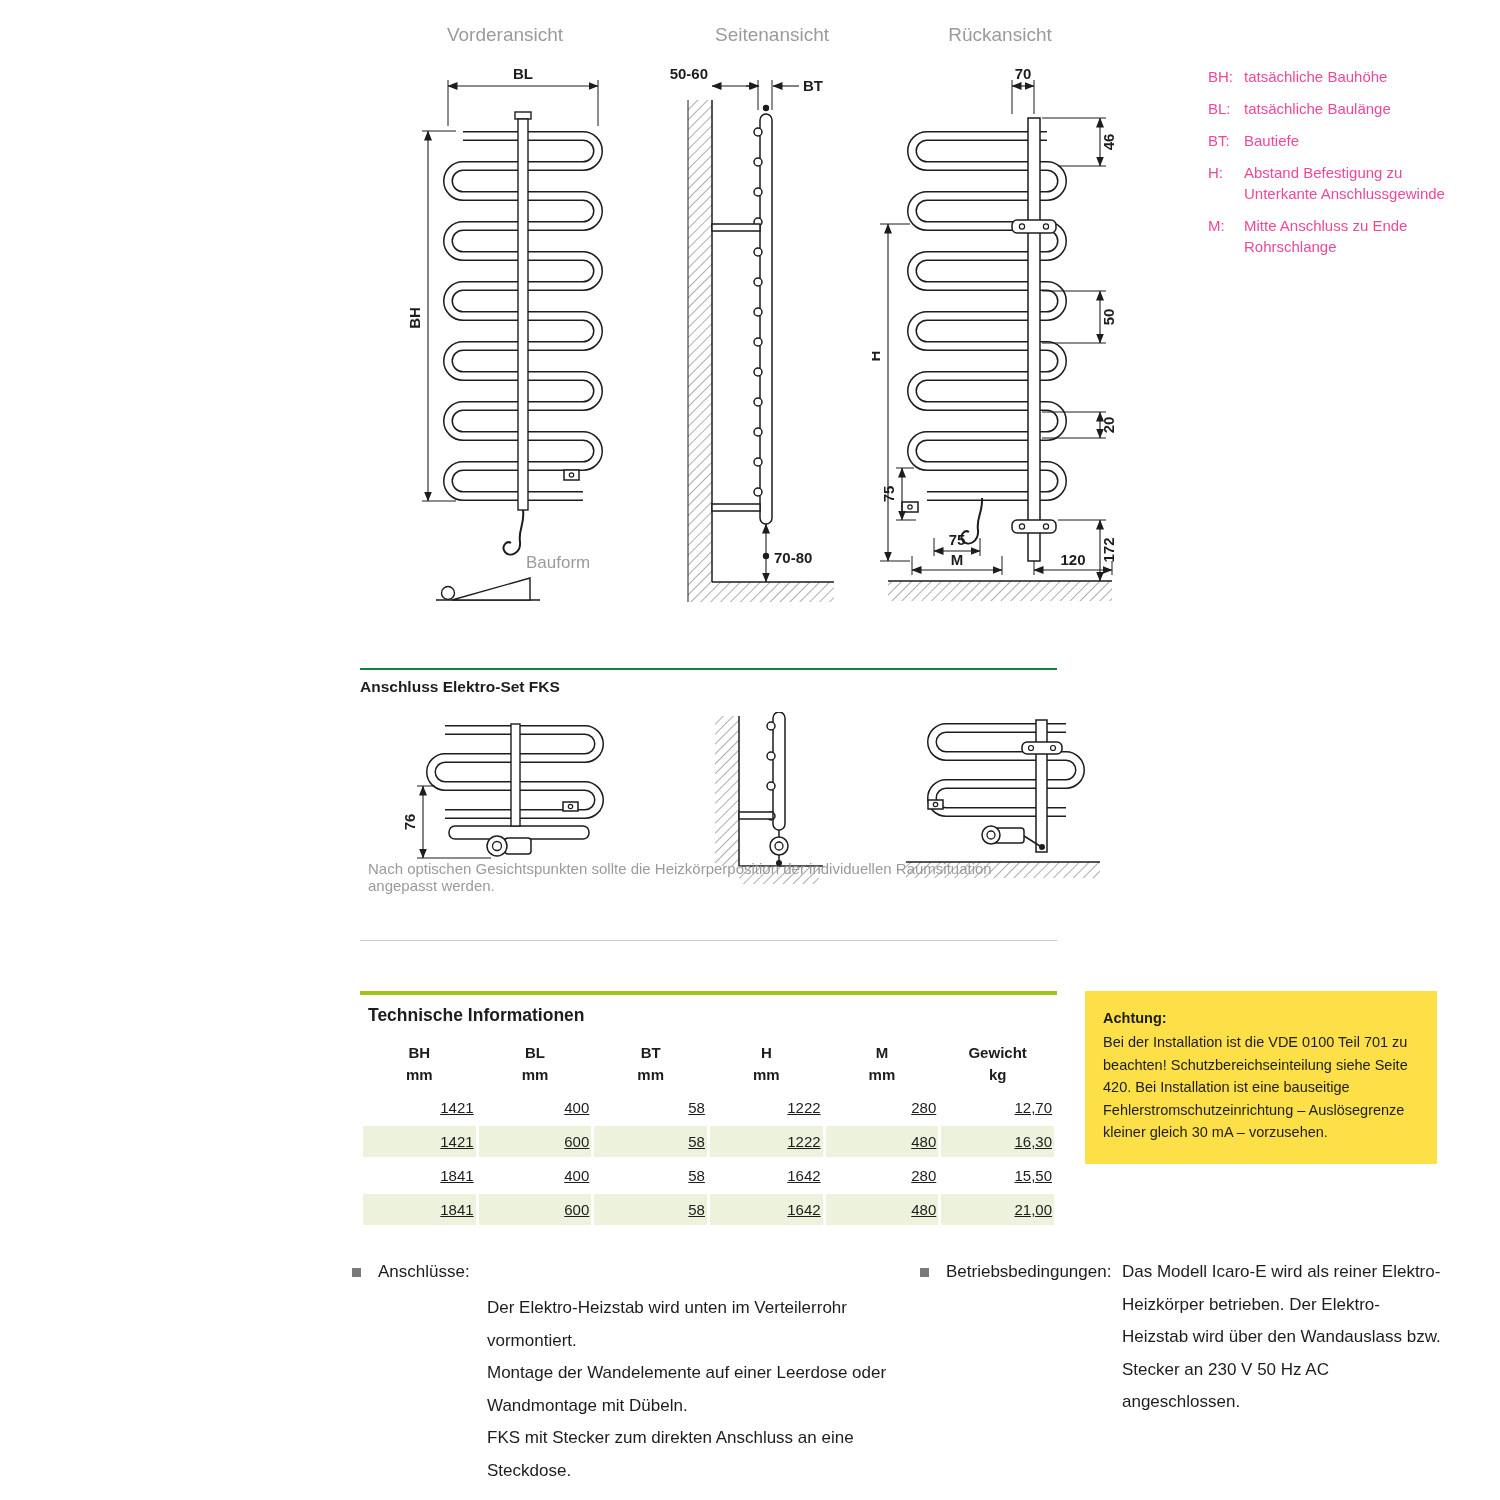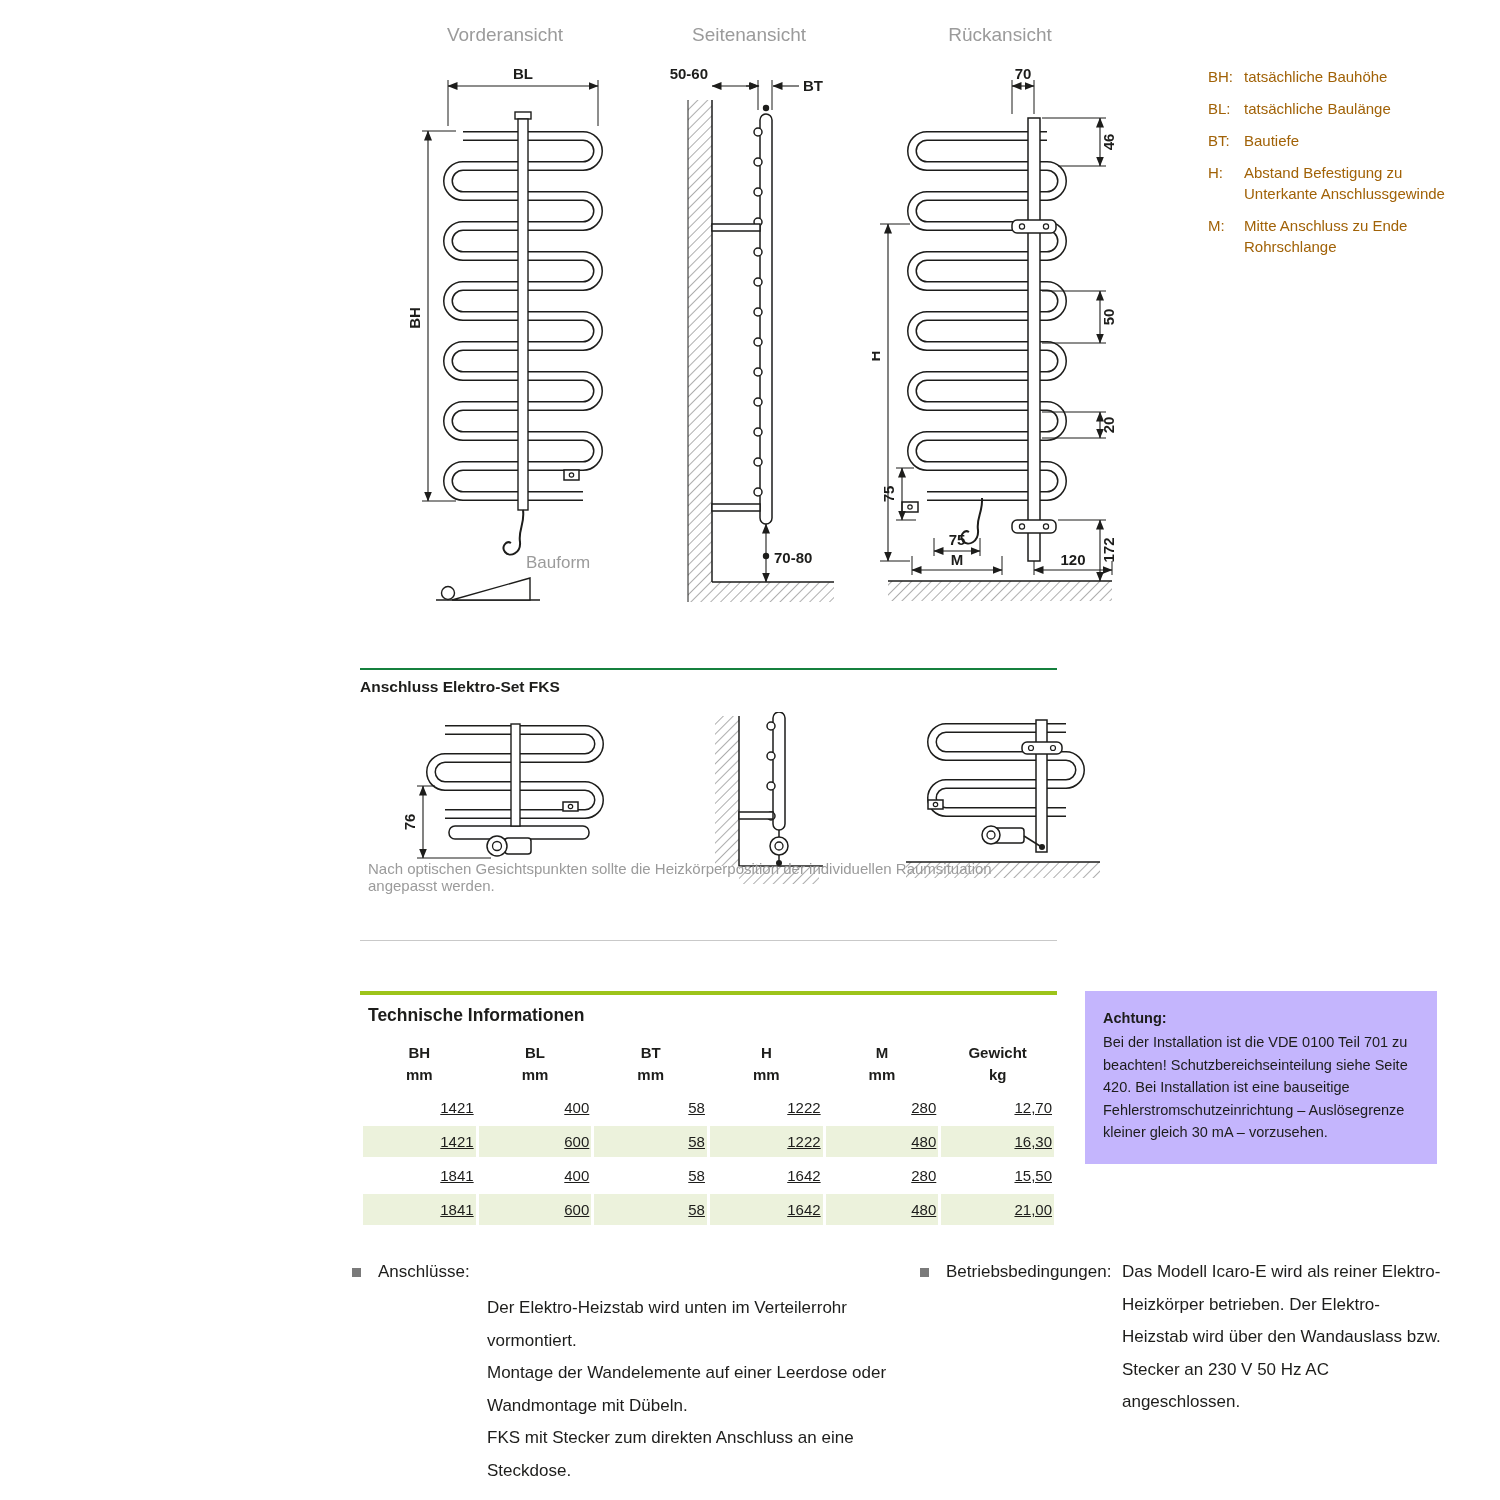--- a/index.html
+++ b/index.html
@@ -10,52 +10,52 @@
   
   .ext{stroke:#1d1d1b;stroke-width:1;}
   .dimline{stroke:#1d1d1b;stroke-width:1.1;}
   .tube-o{fill:none;stroke:#1d1d1b;stroke-width:10;}
   .tube-i{fill:none;stroke:#fff;stroke-width:7;}
   .thin{fill:#fff;stroke:#1d1d1b;stroke-width:1.5;}
   .sline{stroke:#1d1d1b;stroke-width:1.5;fill:none;}
   text.dim{font-size:15px;font-weight:700;fill:#1d1d1b;}
   text.bauform-label{fill:#9b9b9b;font-size:17px;}
   
-  .legend{position:absolute;left:1208px;top:66px;width:242px;font-size:15px;color:#a16207;line-height:21px;}
+  .legend{position:absolute;left:1208px;top:66px;width:242px;font-size:15px;color:#ec4899;line-height:21px;}
   .legend-item{display:grid;grid-template-columns:36px 1fr;margin-bottom:11px;}
   
   .fks-header{position:absolute;left:360px;top:668px;width:697px;border-top:2px solid #15803d;padding-top:8px;font-weight:bold;font-size:15.5px;}
   .note{position:absolute;left:368px;top:860px;width:690px;color:#9b9b9b;font-size:15px;}
   .divider{position:absolute;left:360px;top:940px;width:697px;border-top:1px solid #c9c9c9;height:0;}
   
   .tech{position:absolute;left:360px;top:991px;width:697px;}
   .green-bar{height:4px;background:#9dc41a;}
   .tech-title{font-size:17.5px;font-weight:bold;margin:10px 0 10px 8px;}
   table{width:100%;table-layout:fixed;border-collapse:separate;border-spacing:3px 3px;font-size:15px;}
   th{font-weight:bold;padding:3px 2px;text-align:center;line-height:1.45;}
   td{text-align:right;padding:7px 2px;text-decoration:underline;}
   tr.stripe td{background:#ecf2dc;}
   
-  .achtung{position:absolute;left:1085px;top:991px;width:316px;background:#c4b5fd;padding:16px 18px 20px;font-size:14.5px;line-height:1.55;}
+  .achtung{position:absolute;left:1085px;top:991px;width:316px;background:#fde047;padding:16px 18px 20px;font-size:14.5px;line-height:1.55;}
   .achtung-title{font-weight:bold;margin-bottom:2px;}
   
   .bnotes{position:absolute;font-size:17px;line-height:32.5px;}
   .brow{display:grid;}
   .brow-left{grid-template-columns:26px 109px 1fr;}
   .brow-right{grid-template-columns:26px 176px 1fr;}
   .bullet{width:9px;height:9px;background:#7a7a7a;margin-top:12px;}
   .wrap-text{white-space:pre-line;margin-top:36px;}
 </style>
 </head>
 <body>
 
 <div class="page">
 
   <div class="view-title" style="left:505px;top:24px">Vorderansicht</div>
-  <div class="view-title" style="left:749px;top:24px">Seitenansicht</div>
+  <div class="view-title" style="left:772px;top:24px">Seitenansicht</div>
   <div class="view-title" style="left:1000px;top:24px">Rückansicht</div>
 
   <svg class="drawing" style="left:378px;top:56px" width="270" height="560" viewBox="0 0 270 560">
     <defs>
       <marker id="arF" viewBox="0 0 10 8" markerWidth="10" markerHeight="8" refX="9.5" refY="4" orient="auto-start-reverse" markerUnits="userSpaceOnUse">
           <path d="M0,0L10,4L0,8Z" fill="#1d1d1b"></path>
         </marker>
     </defs>
     <g>
       <line class="ext" x1="70" y1="24" x2="70" y2="70"></line>

